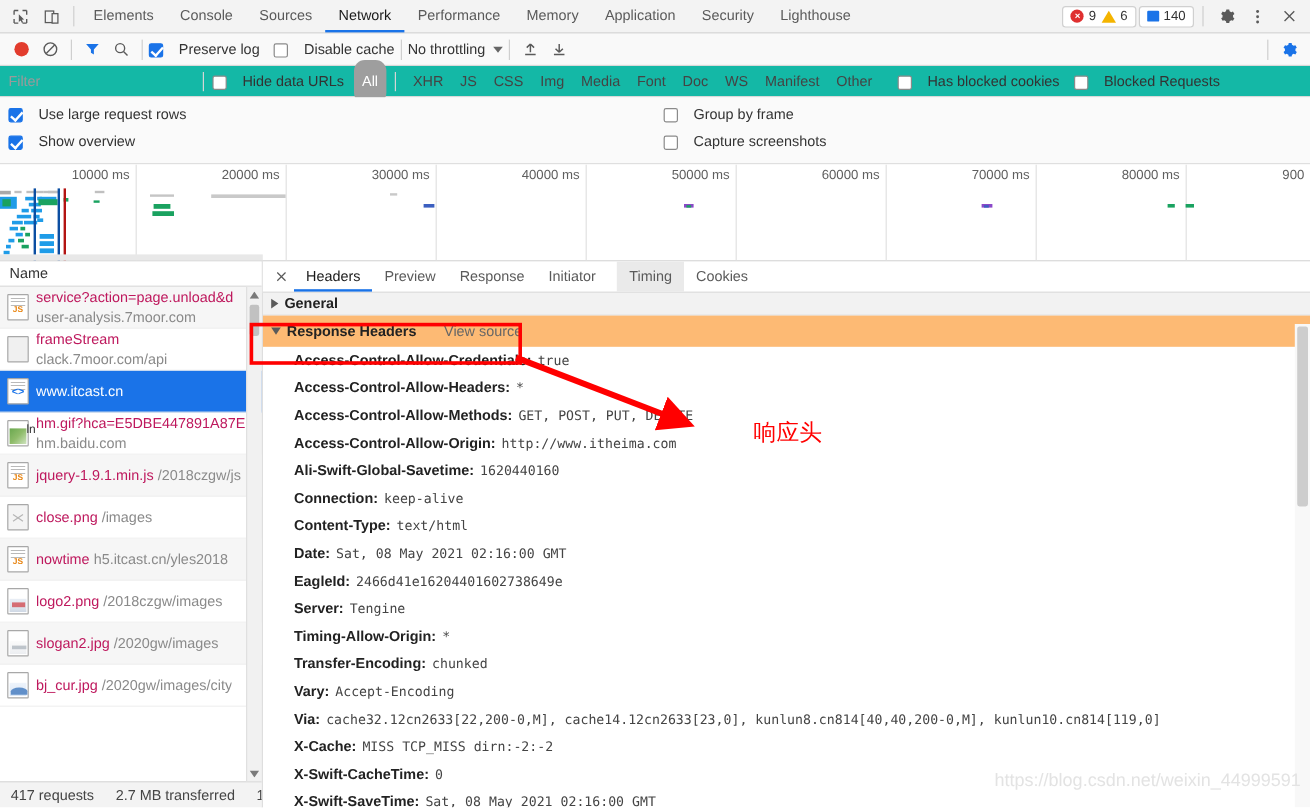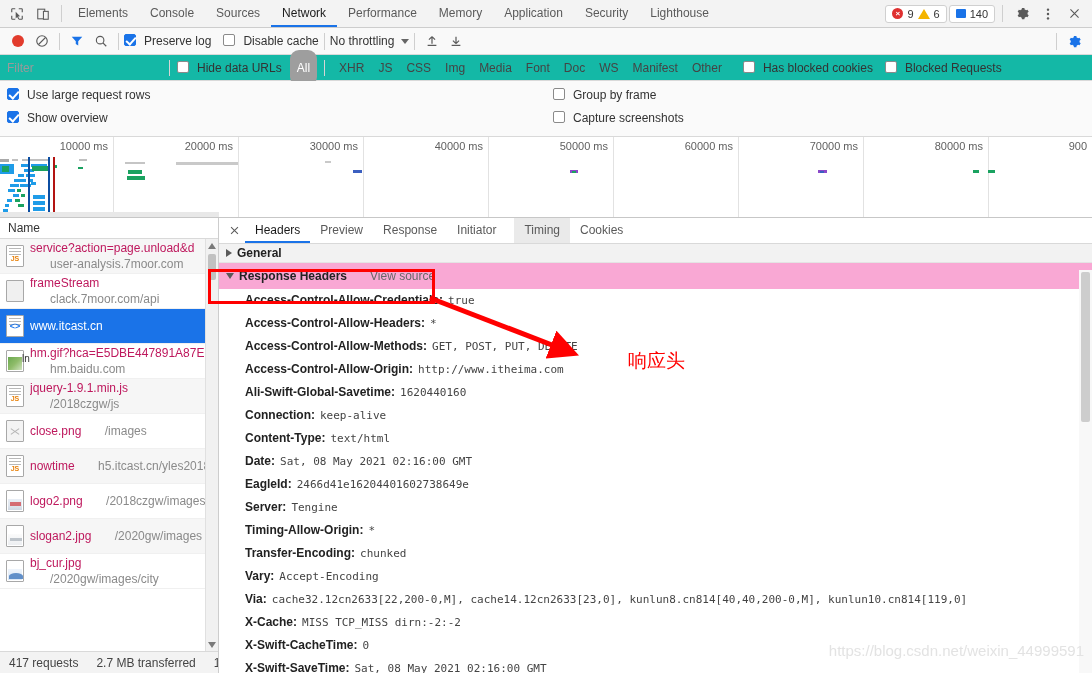--- a/index.html
+++ b/index.html
@@ -67,21 +67,21 @@
 
   
   .nettoolbar {
     height: 27px; min-height: 27px;
     display: flex; align-items: center;
     border-bottom: 1px solid #d9d9d9;
     background: #f9f9f9;
     padding: 0 6px;
   }
   .rec-dot { width: 12px; height: 12px; border-radius: 50%; background: #e23c2d; cursor: pointer; }
-  .cbrow { display: flex; align-items: flex-start; gap: 8px; cursor: pointer; white-space: nowrap; }
+  .cbrow { display: flex; align-items: flex-end; gap: 13px; cursor: pointer; white-space: nowrap; }
   .cbox {
     width: 12px; height: 12px; border: 1px solid #8a8a8a;
     border-radius: 2px; background: #fff; position: relative; flex: none;
   }
   .cbox.on { background: #1a73e8; border-color: #1a73e8; }
   .cbox.on::after {
     content: ""; position: absolute; left: 3px; top: 0px;
     width: 4px; height: 8px; border: solid #fff;
     border-width: 0 2px 2px 0; transform: rotate(42deg);
   }
@@ -172,21 +172,21 @@
   .ft-img { position: absolute; left: 1px; right: 1px; bottom: 1px; top: 6px;
     background: linear-gradient(135deg,#6aa84f 0%,#8fbc6a 50%,#cfe3bf 100%); }
   .ft-x { position: absolute; inset: 3px; }
   .ft-x::before, .ft-x::after {
     content: ""; position: absolute; left: 0; top: 50%; width: 100%; height: 1px; background: #b5b5b5;
   }
   .ft-x::before { transform: rotate(34deg); } .ft-x::after { transform: rotate(-34deg); }
   .ft-photo { position: absolute; left: 1px; right: 1px; bottom: 1px; top: 8px; }
   .rq-text { min-width: 0; overflow: hidden; }
   .rq-name { font-size: 12px; color: #be185d; white-space: nowrap; overflow: hidden; line-height: 16px; }
-  .rq-sub { font-size: 12px; color: #8a8a8a; white-space: nowrap; overflow: hidden; line-height: 16px; margin-left: 20px; }
+  .rq-sub { font-size: 12px; color: #8a8a8a; white-space: nowrap; overflow: hidden; line-height: 16px; }
   .ln-badge { position: absolute; left: 22px; top: 9px; font-size: 10px; color: #333; }
 
   .req-scroll {
     position: absolute; right: 0; top: 21px; bottom: 22px; width: 13px;
     background: #f1f1f1; border-left: 1px solid #e0e0e0;
   }
   .sc-arrow {
     position: absolute; left: 0; right: 0; height: 13px;
     display: flex; align-items: center; justify-content: center; cursor: pointer;
   }
@@ -653,21 +653,21 @@
         <div class="dtab">Initiator</div>
         <div class="dtab hover">Timing</div>
         <div class="dtab">Cookies</div>
       </div>
 
       <div class="dbody">
         <div class="sect-row">
           <span class="tri right"></span>
           <span class="sect-title">General</span>
         </div>
-        <div class="sect-row" style="background:#f9a8d4;border-bottom:none;height:26px">
+        <div class="sect-row" style="background:#fdba74;border-bottom:none;height:26px">
           <span class="tri down"></span>
           <span class="sect-title">Response Headers</span>
           <span class="view-src">View source</span>
         </div>
 
         <div>
           <div class="hdr-row">
               <span class="hdr-k">Access-Control-Allow-Credentials:</span>
               <span class="hdr-v">true</span>
             </div>

